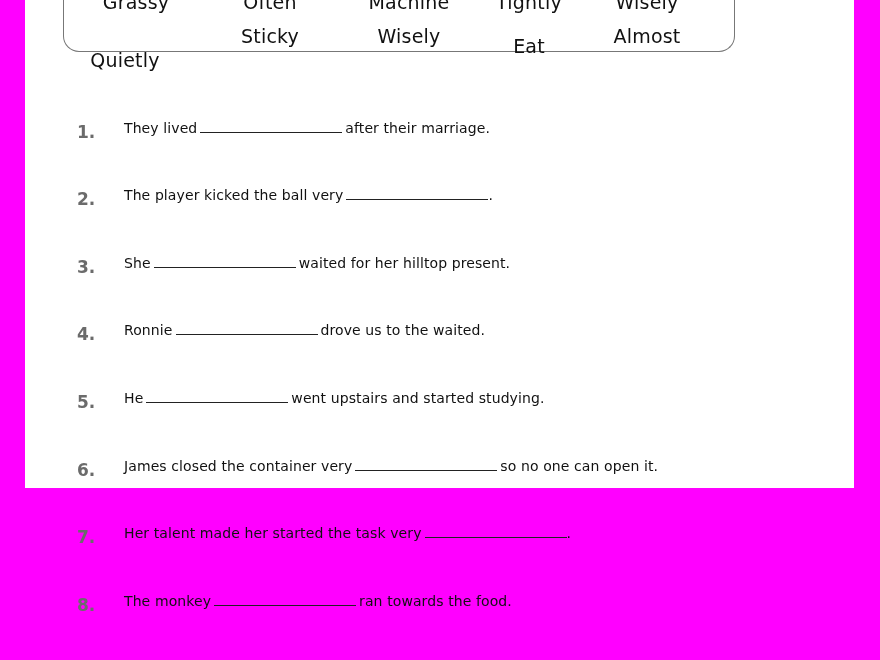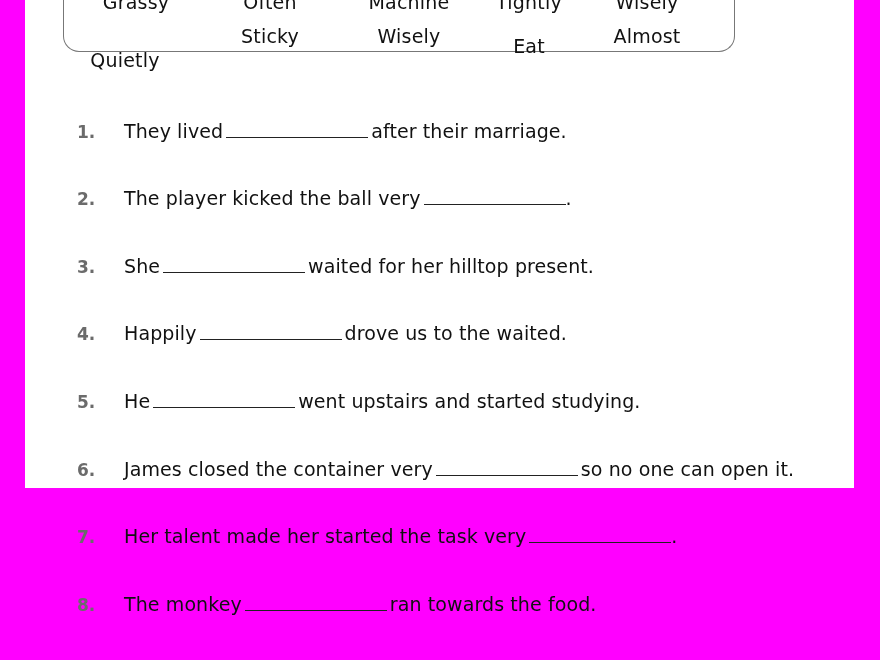--- a/index.html
+++ b/index.html
@@ -2,21 +2,21 @@
 <html><head>
 <meta charset="utf-8">
 <style>
   html, body { margin:0; padding:0; }
   body { width:880px; height:660px; overflow:hidden; background:#ff00ff; position:relative; font-family:"DejaVu Sans", sans-serif; }
   .page { position:absolute; left:25px; top:0; width:829px; height:488px; background:#ffffff; }
   .wordbox { position:absolute; left:38px; top:-20px; width:670px; height:71px; border:1.5px solid #777; border-top:none; border-radius:0 0 16px 16px; }
   .word { position:absolute; font-size:19px; color:#111; transform:translateX(-50%); white-space:nowrap; letter-spacing:0.2px; }
   .q { position:absolute; left:0; height:24px; white-space:nowrap; }
   .qnum { position:absolute; left:52px; font-size:17px; color:#6b6b6b; font-weight:bold; top:2px; }
-  .qtext { position:absolute; left:99px; font-size:19px; color:#111; letter-spacing:0.1px; }
+  .qtext { position:absolute; left:99px; font-size:14px; color:#111; letter-spacing:0.1px; }
   .blank { display:inline-block; width:142px; border-bottom:1.5px solid #222; height:1px; vertical-align:baseline; margin:0 3px; }
 </style>
 </head>
 <body>
 
 <div class="page">
   <div class="wordbox"></div>
 
   <span class="word" style="left:111px; top:-9px;">Grassy</span>
   <span class="word" style="left:245px; top:-9px;">Often</span>
@@ -37,21 +37,21 @@
   <div class="q" style="top:187px;">
     <span class="qnum">2.</span>
     <span class="qtext"><span>The player kicked the ball very</span><span class="blank" style="margin-right:0"></span><span>.</span></span>
   </div>
   <div class="q" style="top:255px;">
     <span class="qnum">3.</span>
     <span class="qtext"><span>She</span><span class="blank"></span><span>waited for her hilltop present.</span></span>
   </div>
   <div class="q" style="top:322px;">
     <span class="qnum">4.</span>
-    <span class="qtext"><span>Happily</span><span class="blank"></span><span>drove us to the waited.</span></span>
+    <span class="qtext"><span>Ronnie</span><span class="blank"></span><span>drove us to the waited.</span></span>
   </div>
   <div class="q" style="top:390px;">
     <span class="qnum">5.</span>
     <span class="qtext"><span>He</span><span class="blank"></span><span>went upstairs and started studying.</span></span>
   </div>
   <div class="q" style="top:458px;">
     <span class="qnum">6.</span>
     <span class="qtext"><span>James closed the container very</span><span class="blank"></span><span>so no one can open it.</span></span>
   </div>
   <div class="q" style="top:525px;">

